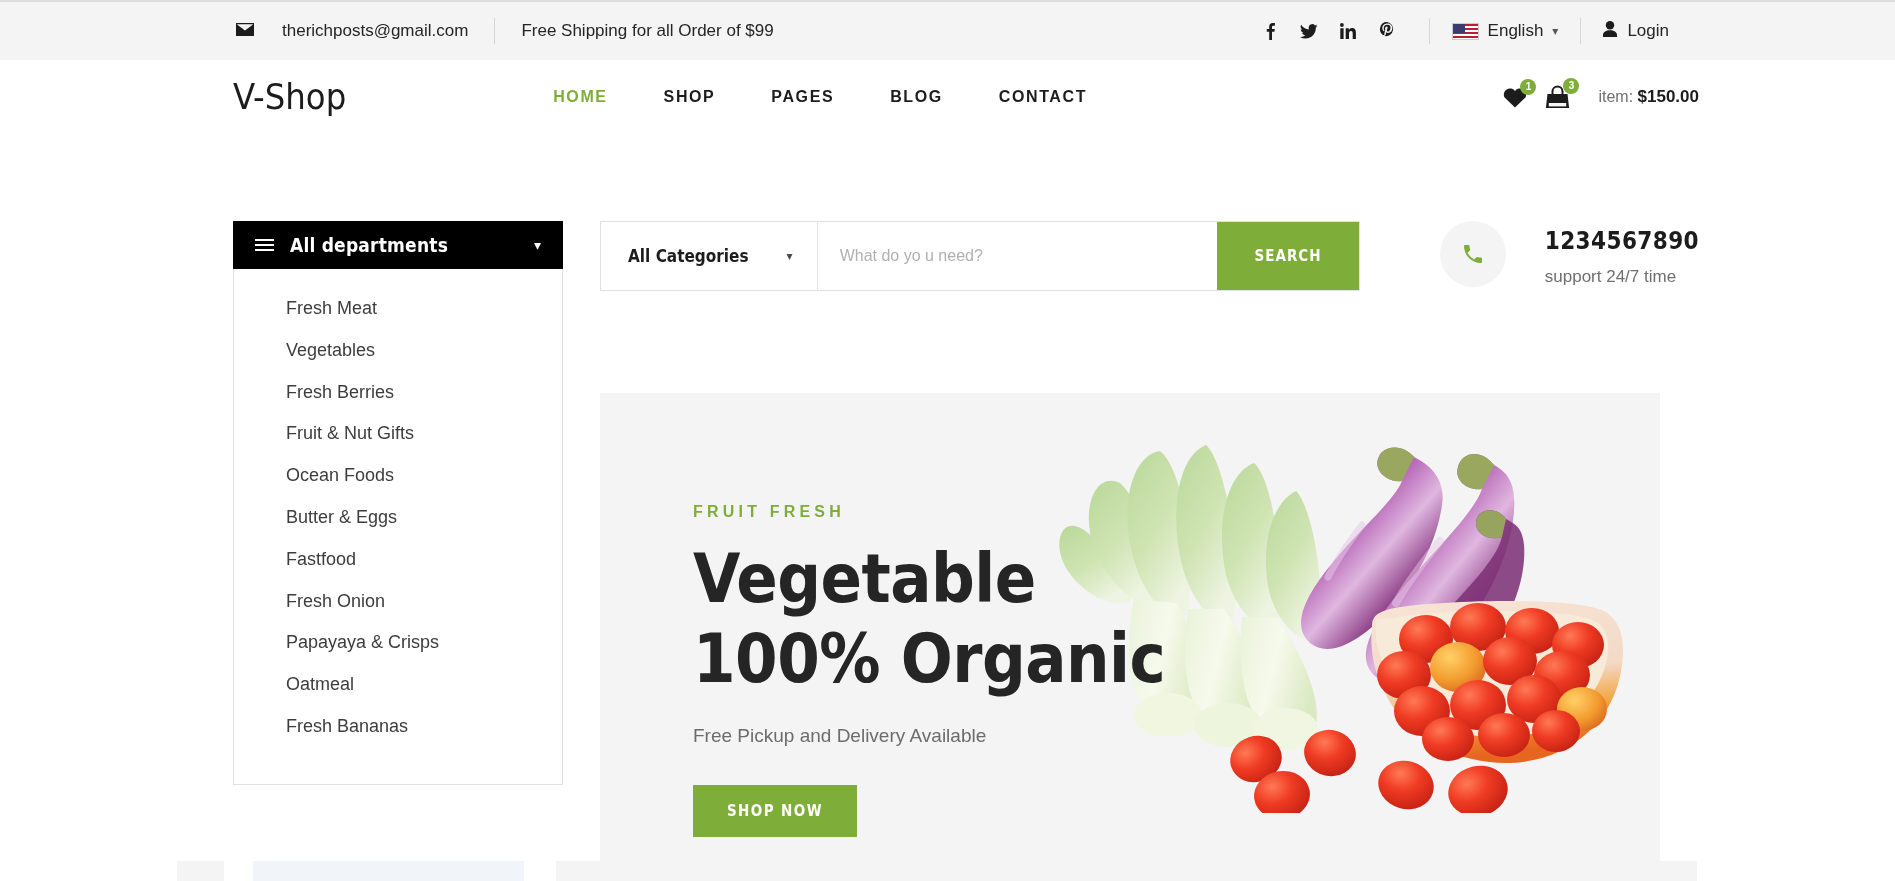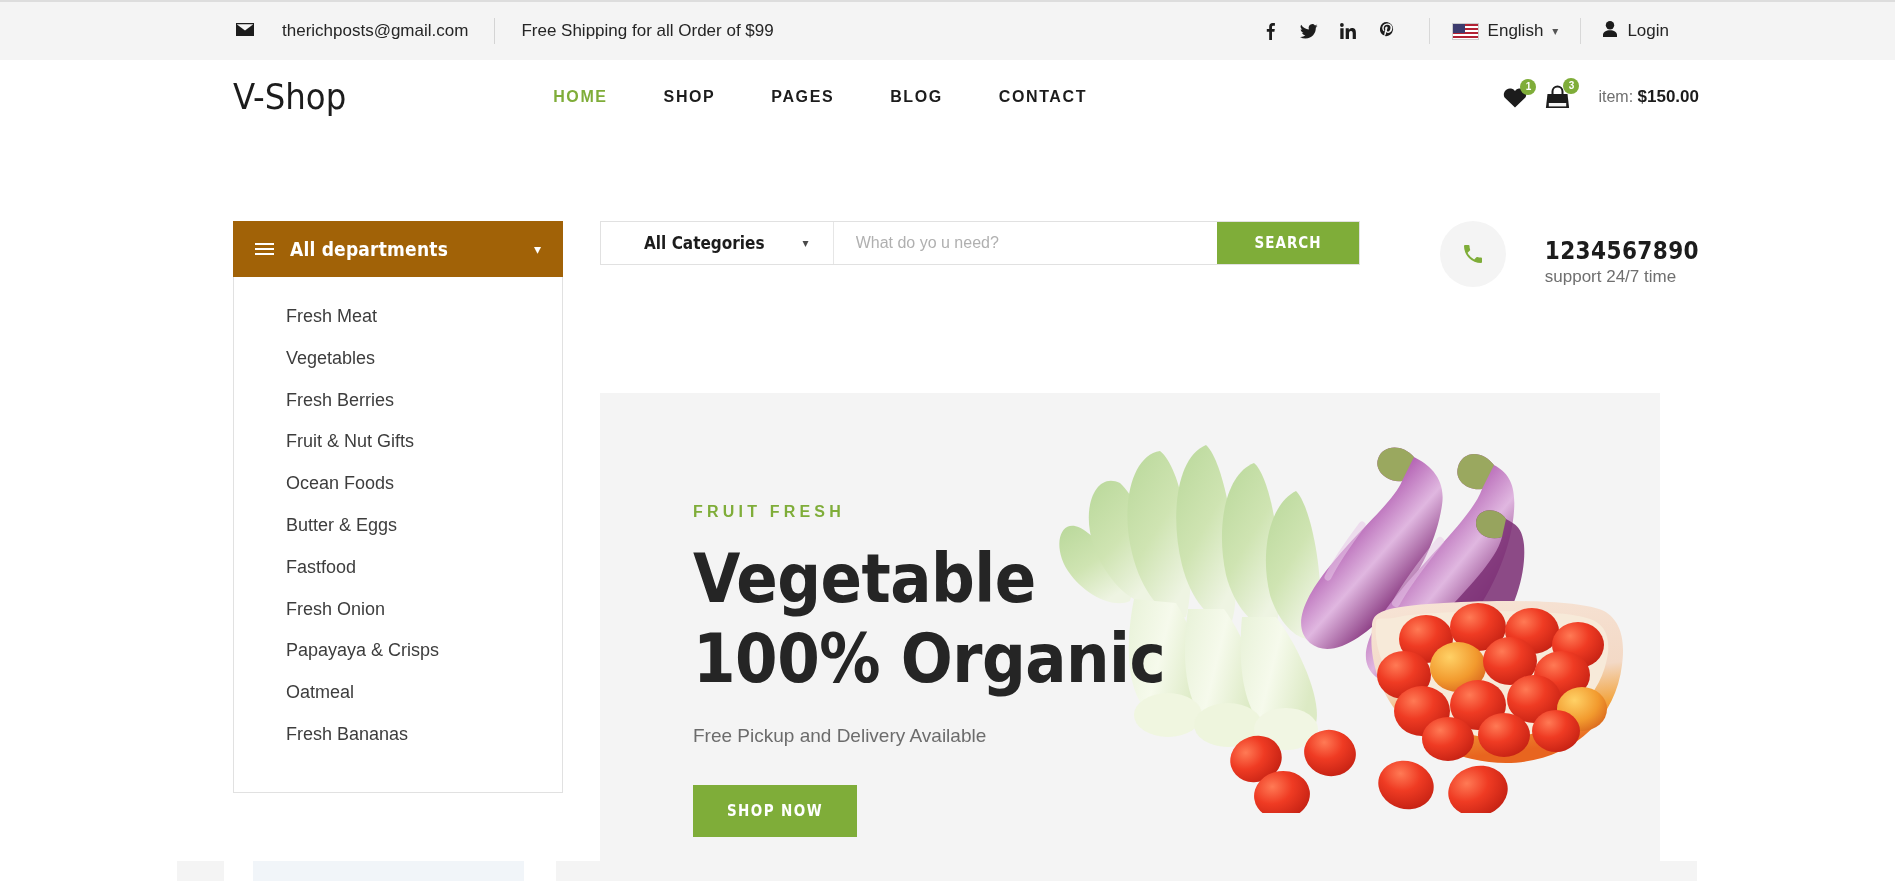--- a/index.html
+++ b/index.html
@@ -154,22 +154,22 @@
   }
 
   
   .sidebar {
     position: absolute;
     left: 233px;
     top: 88px;
     width: 330px;
   }
   .dept-header {
-    background: #a16207;
-    height: 56px;
+    background: #000000;
+    height: 48px;
     display: flex;
     align-items: center;
     padding: 8px 22px;
     cursor: pointer;
   }
   .hamburger {
     display: inline-flex;
     flex-direction: column;
     gap: 3px;
     margin-right: 16px;
@@ -199,25 +199,24 @@
     cursor: pointer;
     line-height: 1.1;
   }
 
   
   .searchbar {
     position: absolute;
     left: 600px;
     top: 88px;
     width: 760px;
-    height: 44px;
+    height: 70px;
     display: flex;
     border: 1px solid #e1e1e1;
     background: #ffffff;
-    padding-left: 16px;
   }
   .cat-select {
     display: flex;
     align-items: center;
     padding: 0 24px 0 27px;
     gap: 38px;
     cursor: pointer;
     border-right: 1px solid #e6e6e6;
   }
   .cat-select .lbl {
@@ -261,21 +260,21 @@
     width: 66px; height: 66px; border-radius: 50%;
     background: #f4f4f4;
     display: flex; align-items: center; justify-content: center;
     color: #7fad39;
     font-size: 27px;
   }
   .phone-num {
     font-size: 24px; font-weight: bold; color: #1c1c1c; letter-spacing: 0.4px;
     font-family: "DejaVu Sans Condensed", "Liberation Sans", sans-serif;
   }
-  .phone-sub { font-size: 17px; color: #6f6f6f; margin-top: 2px; }
+  .phone-sub { font-size: 17px; color: #6f6f6f; margin-top: 12px; }
 
   
   .hero {
     position: absolute;
     left: 600px;
     top: 260px;
     width: 1060px;
     height: 537px;
     background: #f4f4f4;
     overflow: hidden;

